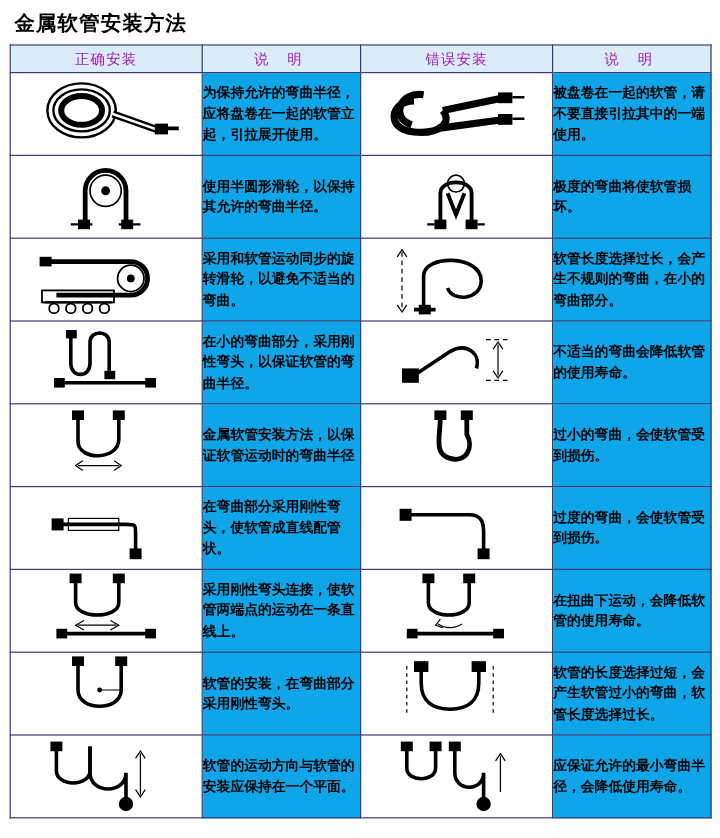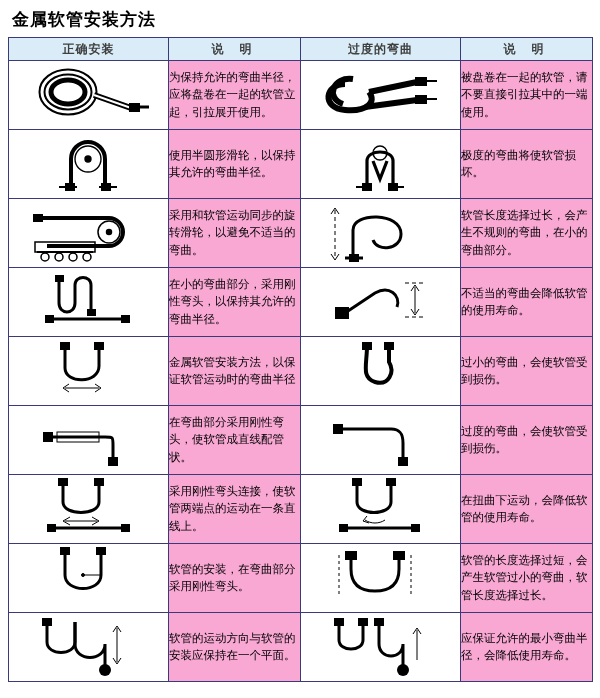--- a/index.html
+++ b/index.html
@@ -35,41 +35,42 @@
     border: 1px solid #3a3a7a;
   }
   table.grid td, table.grid th {
     border: 1px solid #3a3a7a;
     padding: 0;
     vertical-align: middle;
   }
   th.hdr {
     height: 22px;
     background: #d9ecf7;
-    color: #404040;
+    color: #a21caf;
     font-size: 12px;
-    font-weight: bold;
+    font-weight: normal;
     text-align: center;
     letter-spacing: 1px;
   }
   th.hdr.desc {
     letter-spacing: 6px;
   }
   td.img {
     background: #ffffff;
     text-align: center;
     height: 68px;
   }
   td.txt {
-    background: #f9a8d4;
+    background: #0ea5e9;
     color: #000000;
     font-size: 11.5px;
     line-height: 1.5;
     padding: 4px 7px;
     text-align: left;
+    font-weight: bold;
   }
   
   col.c-img { width: 160px; }
   col.c-txt { width: 132px; }
 
   .fig {
     width: 158px;
     height: 66px;
     display: block;
   }
@@ -86,21 +87,21 @@
     <colgroup>
       <col class="c-img">
         <col class="c-txt">
         <col class="c-img">
         <col class="c-txt">
     </colgroup>
     <thead>
       <tr>
         <th class="hdr">正确安装</th>
         <th class="hdr desc">说  明</th>
-        <th class="hdr">过度的弯曲</th>
+        <th class="hdr">错误安装</th>
         <th class="hdr desc">说  明</th>
       </tr>
     </thead>
     <tbody>
 
       <tr>
         <td class="img">
           <span class="fig">
             <svg width="150" height="64" viewBox="0 0 150 64">
               <g fill="none" stroke="#000" stroke-width="1.6">
@@ -222,21 +223,21 @@
               </g>
               <g fill="#000">
                 <rect x="42" y="6" width="9" height="7"></rect>
                 <rect x="74" y="40" width="9" height="7"></rect>
                 <rect x="32" y="46" width="9" height="8"></rect>
                 <rect x="108" y="46" width="9" height="8"></rect>
               </g>
             </svg>
           </span>
         </td>
-        <td class="txt">在小的弯曲部分，采用刚性弯头，以保持其允许的弯曲半径。</td>
+        <td class="txt">在小的弯曲部分，采用刚性弯头，以保证软管的弯曲半径。</td>
         <td class="img">
           <span class="fig">
             <svg width="150" height="64" viewBox="0 0 150 64">
               <g fill="none" stroke="#000" stroke-width="3">
                 <path d="M40 44 L70 24 C84 16 96 26 92 38"></path>
               </g>
               <rect x="30" y="38" width="14" height="12" fill="#000"></rect>
               <g fill="none" stroke="#000" stroke-width="1">
                 <path d="M100 14 L118 14" stroke-dasharray="4 3"></path>
                 <path d="M100 48 L118 48" stroke-dasharray="4 3"></path>

